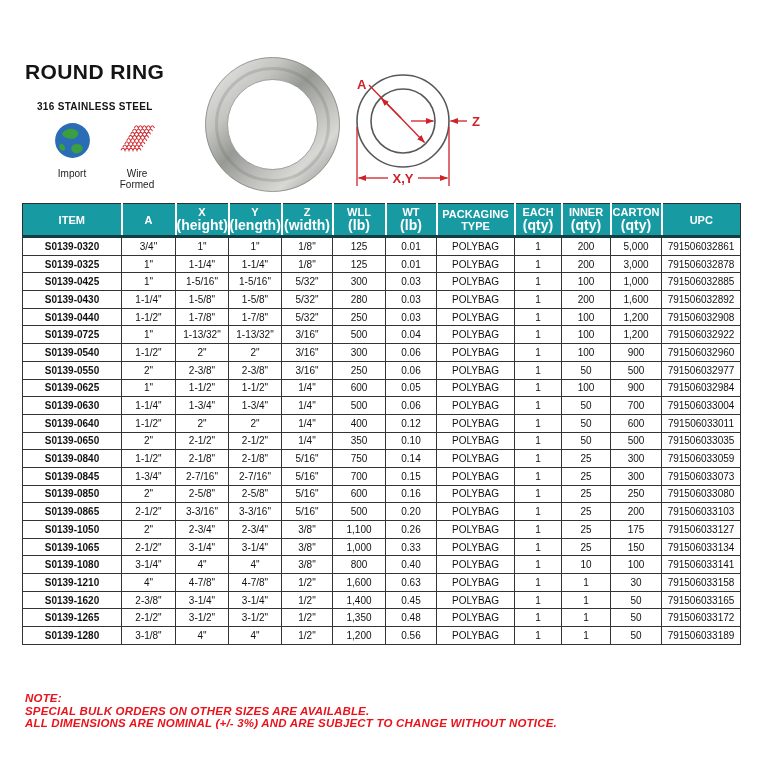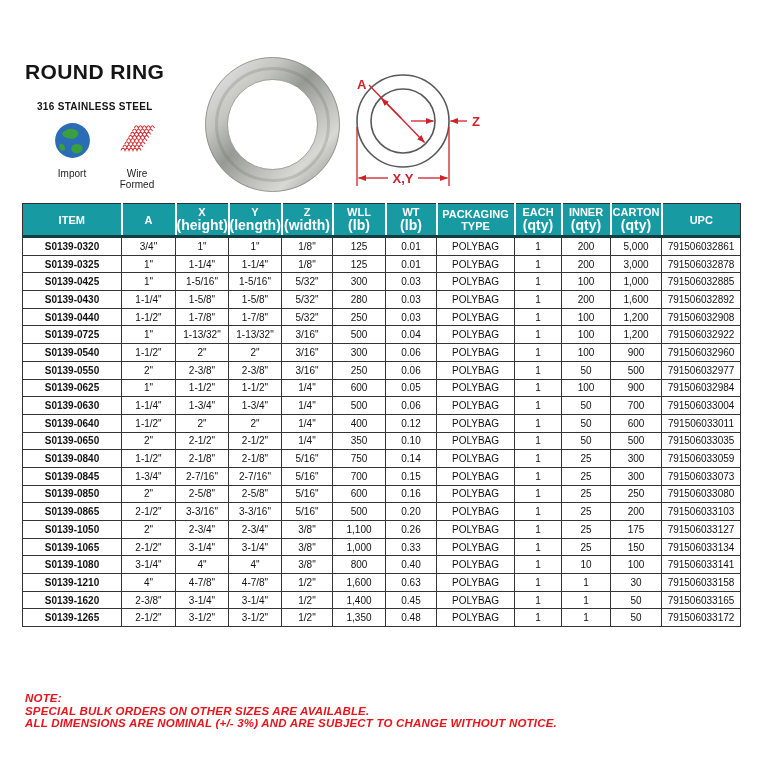--- a/index.html
+++ b/index.html
@@ -479,20 +479,34 @@
           <td>3-1/2"</td>
           <td>1/2"</td>
           <td>1,350</td>
           <td>0.48</td>
           <td>POLYBAG</td>
           <td>1</td>
           <td>1</td>
           <td>50</td>
           <td>791506033172</td>
         </tr>
+        <tr>
+          <td class="item-cell">S0139-1280</td>
+          <td>3-1/8"</td>
+          <td>4"</td>
+          <td>4"</td>
+          <td>1/2"</td>
+          <td>1,200</td>
+          <td>0.56</td>
+          <td>POLYBAG</td>
+          <td>1</td>
+          <td>1</td>
+          <td>50</td>
+          <td>791506033189</td>
+        </tr>
       </tbody>
   </table>
 
   <div class="note">
     <div>NOTE:</div>
     <div>SPECIAL BULK ORDERS ON OTHER SIZES ARE AVAILABLE.</div>
     <div>ALL DIMENSIONS ARE NOMINAL (+/- 3%) AND ARE SUBJECT TO CHANGE WITHOUT NOTICE.</div>
   </div>
 
 </div>

